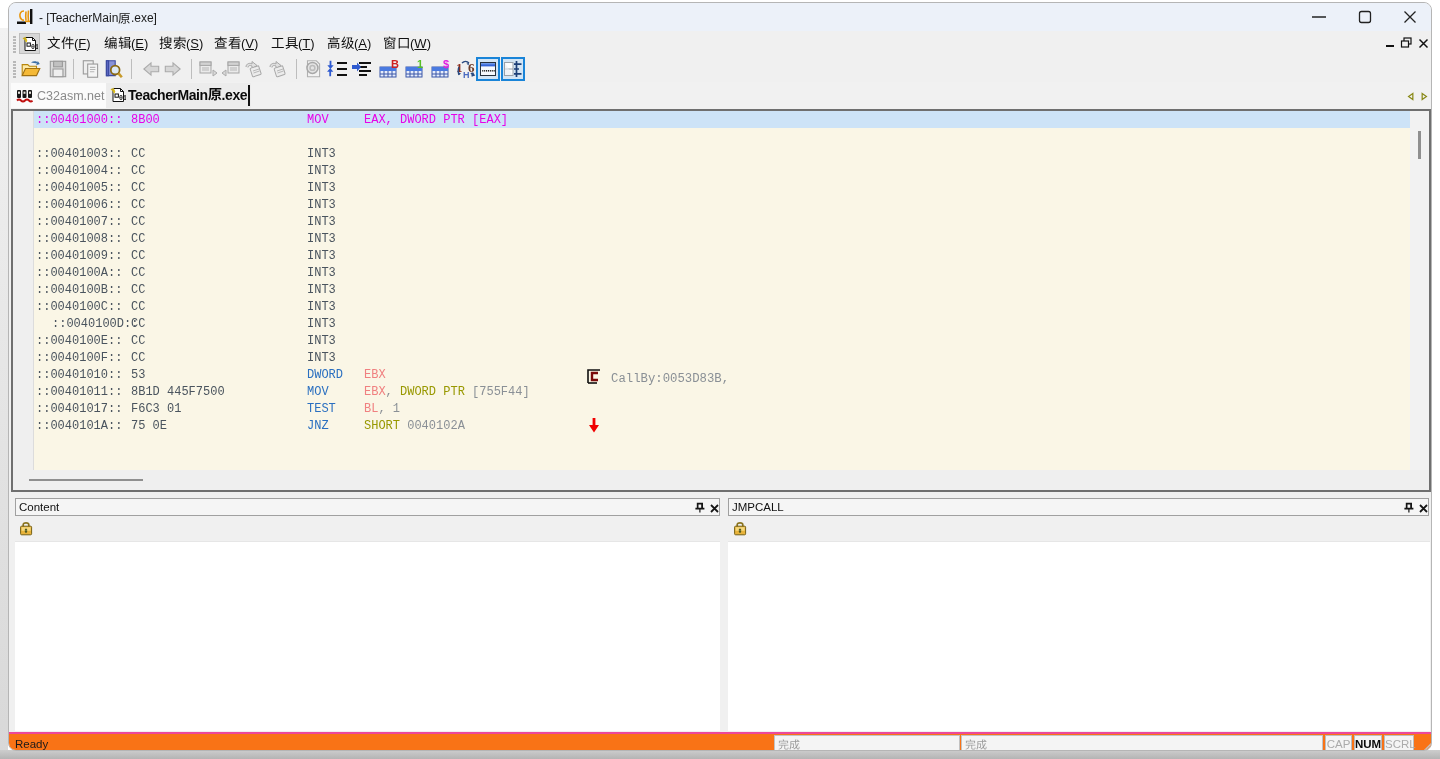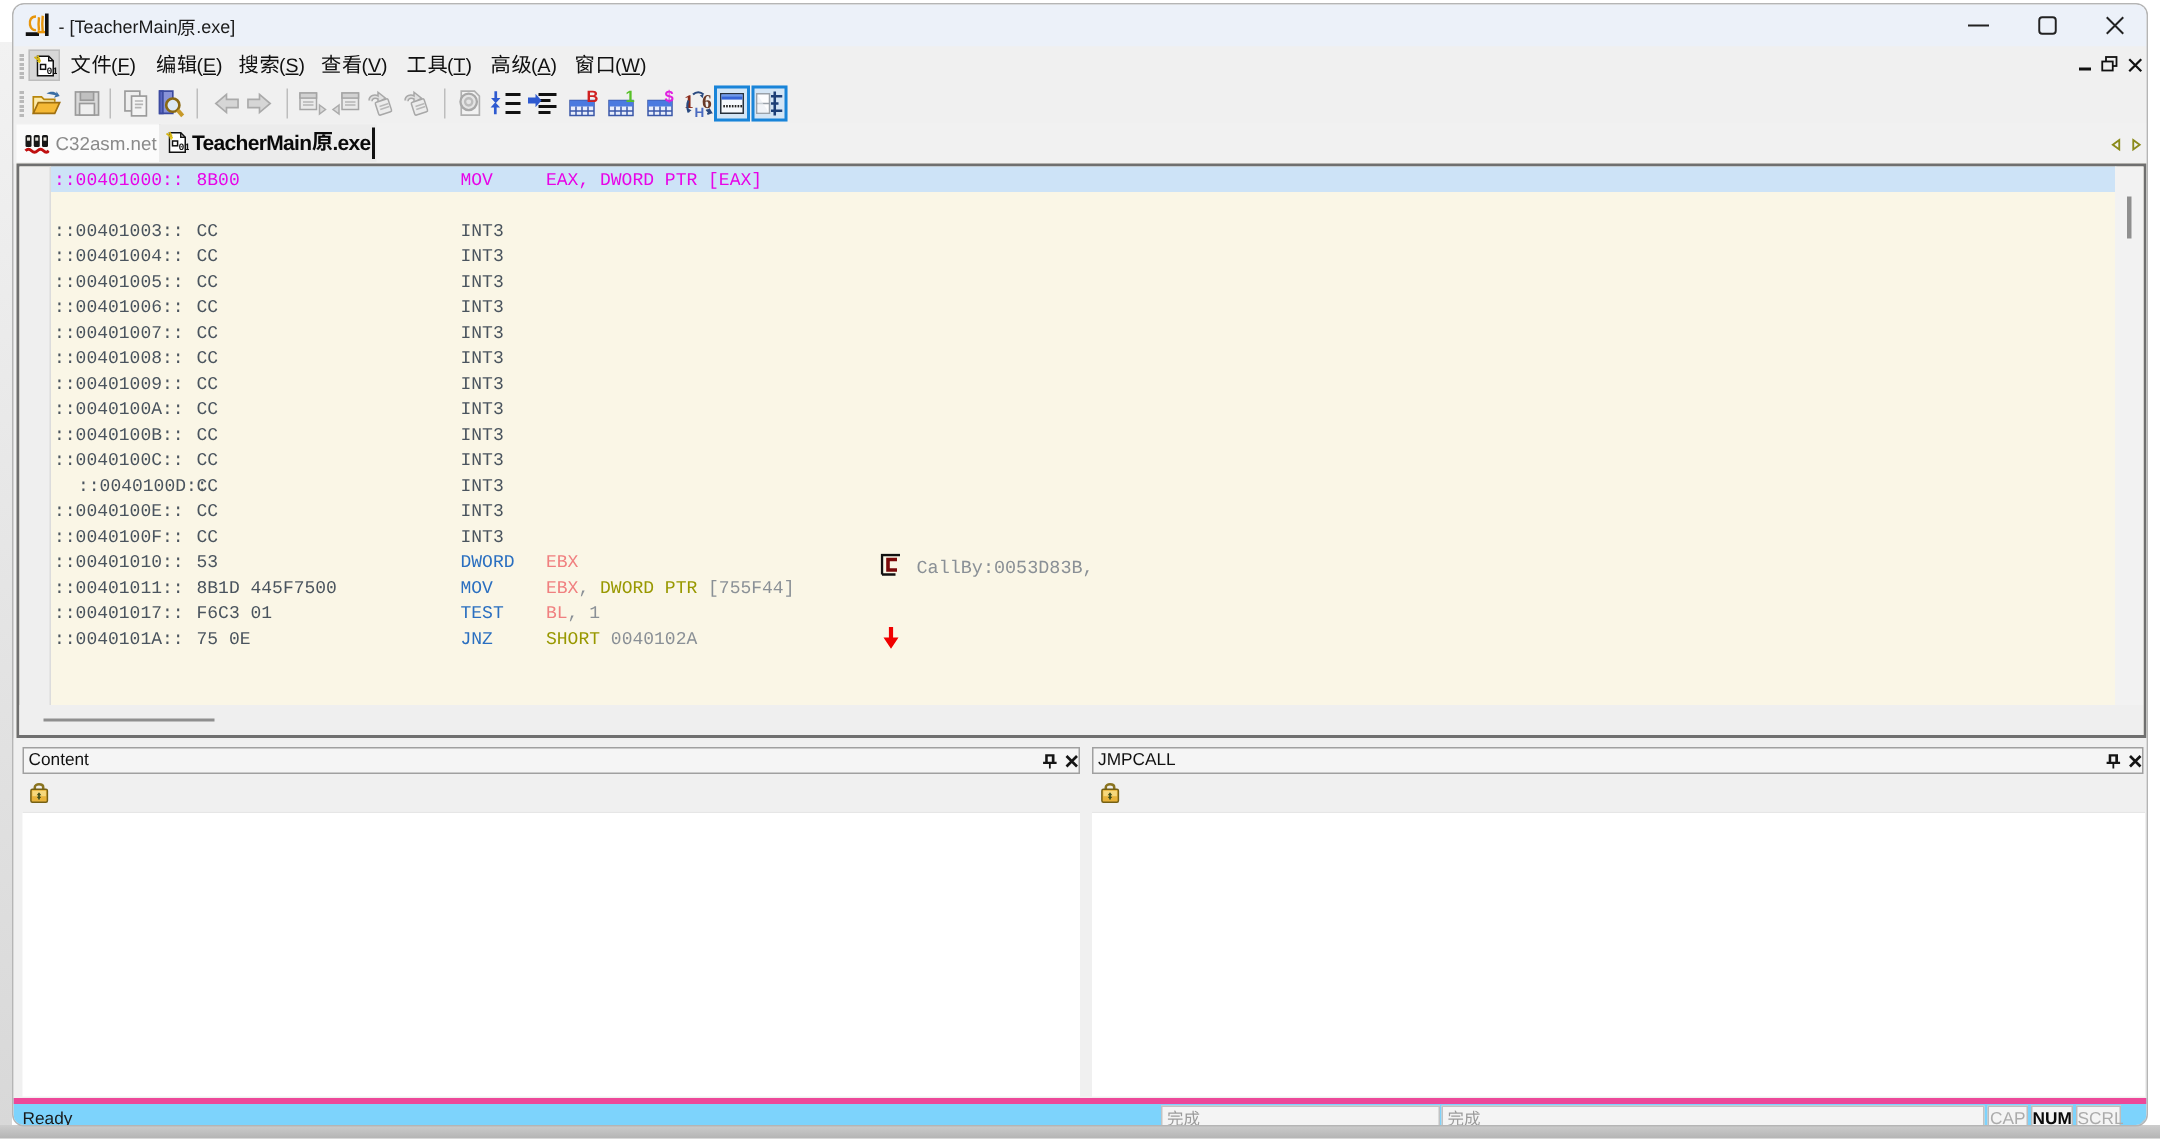--- a/index.html
+++ b/index.html
@@ -61,22 +61,22 @@
 .kw { color:#989800; }
 .nm { color:#8a9096; }
 #panels { position:absolute; left:0; top:489px; width:100%; height:240px; background:#f0f0f0; }
 .phead { position:absolute; top:6px; height:18px; background:#f5f5f5; border:1px solid #a0a0a0;
   font-size:11.5px; color:#111; }
 .phead .t { position:absolute; left:3px; top:1.5px; }
 .phead .pin { position:absolute; top:2.5px; }
 .phead .x { position:absolute; top:3.5px; }
 .plock { position:absolute; top:29px; }
 .pwhite { position:absolute; top:49px; height:190px; background:#fff; border-top:1px solid #e6e6e6; }
-#status { position:absolute; left:0; top:729px; width:100%; height:20px; background:#7dd3fc;
-  border-top:4px solid #ec4899; font-size:11.5px; }
+#status { position:absolute; left:0; top:729px; width:100%; height:20px; background:#f97316;
+  border-top:2px solid #ec4899; font-size:11.5px; }
 #status .rdy { position:absolute; left:6px; top:4px; color:#1a1a1a; }
 .sp { position:absolute; top:1px; height:17px; border:1px solid #c2c2c2; background:#f4f4f4;
   color:#9a9a9a; }
 .sp span { position:absolute; left:3px; top:2px; }
 .sp .cjk { width:11px; height:11px; }
 .kbox { position:absolute; top:1px; height:17px; border:1px solid #bdbdbd; background:#f4f4f4;
   text-align:center; color:#ababab; }
 .kbox span { position:relative; top:2px; }
 #grip2 { position:absolute; left:1412px; top:6px; width:14px; height:13px; }
 </style></head><body>

